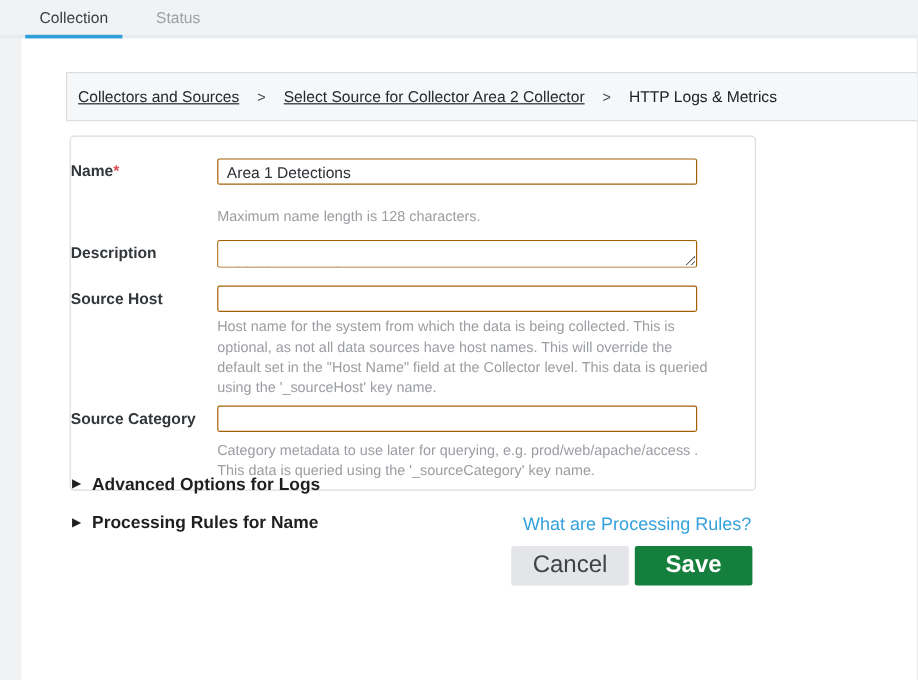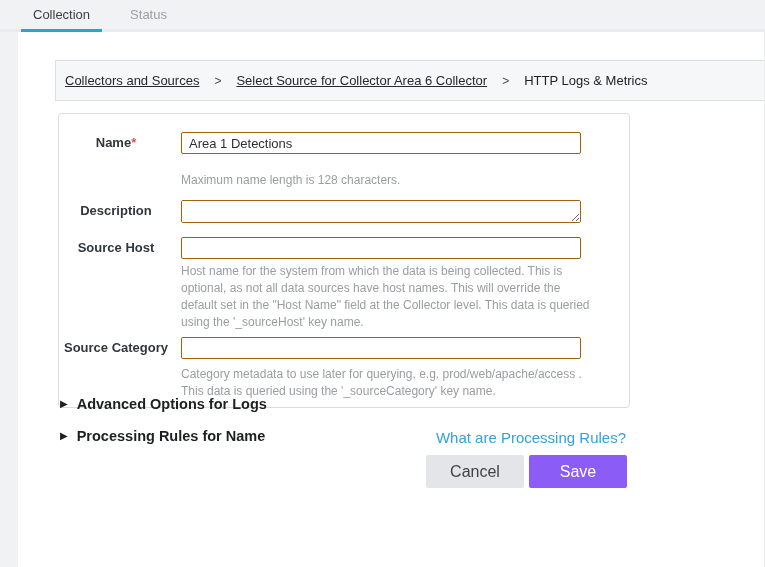--- a/index.html
+++ b/index.html
@@ -34,21 +34,21 @@
   .crumb-sep{margin:0 15px;color:#4a4d50;font-size:12px;}
   .crumb-current{color:#202225;}
   
   .panel{
     position:absolute;left:40px;top:81px;width:572px;box-sizing:border-box;
     background:#fff;border:1px solid #dcdcdc;border-radius:4px;
     padding:18px 0 7px;
   }
   .frow{display:flex;align-items:flex-start;}
   .flabel{
-    width:114px;flex-shrink:0;text-align:center;
+    width:114px;flex-shrink:0;text-align:left;
     font-size:13px;font-weight:bold;color:#33373b;line-height:22px;white-space:nowrap;
   }
   .req{color:#d9534f;font-weight:bold;}
   .fcontrol{margin-left:8px;}
   .tinput{
     box-sizing:border-box;width:400px;height:22px;
     border:1px solid #a16207;border-radius:2px;padding:0 7px;
     font-family:inherit;font-size:13px;color:#2c2f33;background:#fff;
   }
   textarea.tinput{height:23px;line-height:18px;padding-top:18px;resize:both;}
@@ -68,42 +68,42 @@
   #section-adv{top:364px;}
   #section-proc{top:396px;}
   
   .help-link{
     position:absolute;top:397px;right:138px;
     font-size:15px;color:#34a1dc;cursor:pointer;
   }
   .actions{position:absolute;top:423px;right:137px;display:flex;gap:5px;}
   .btn{
     width:98px;height:33px;border:none;border-radius:2px;
-    font-family:inherit;font-size:16px;cursor:pointer;
+    font-family:inherit;font-size:20px;cursor:pointer;
   }
   .btn-cancel{background:#e3e5e8;color:#3f4347;}
-  .btn-save{background:#8b5cf6;color:#ffffff;}
+  .btn-save{background:#15803d;color:#ffffff;font-weight:bold;}
 </style>
 </head>
 <body>
 
 <div class="screen">
 
   <div class="tab-track"></div>
   <div class="tabs">
     <div class="tab active">Collection</div>
     <div class="tab">Status</div>
   </div>
 
   <div class="content">
 
     <div class="breadcrumb">
       <span class="crumb-link">Collectors and Sources</span>
       <span class="crumb-sep">&gt;</span>
-      <span class="crumb-link">Select Source for Collector Area 6 Collector</span>
+      <span class="crumb-link">Select Source for Collector Area 2 Collector</span>
       <span class="crumb-sep">&gt;</span>
       <span class="crumb-current">HTTP Logs &amp; Metrics</span>
     </div>
 
     <div class="panel">
 
       <div class="frow">
         <div class="flabel"><span>Name</span><span class="req">*</span></div>
         <div class="fcontrol">
           <input class="tinput" type="text" value="Area 1 Detections" style="">

